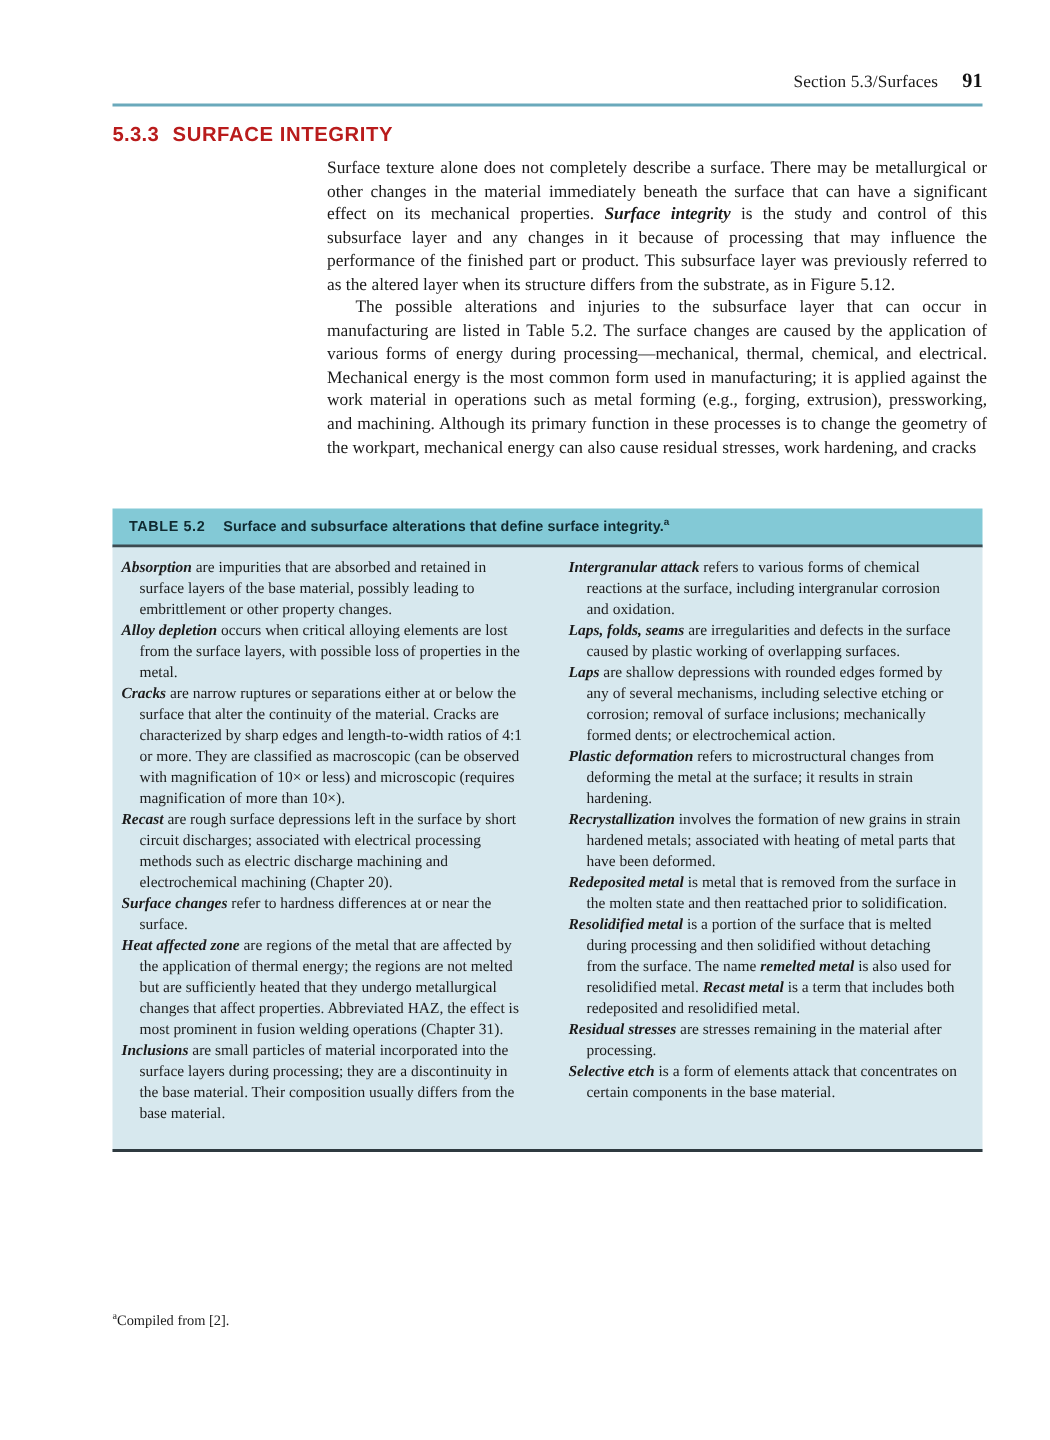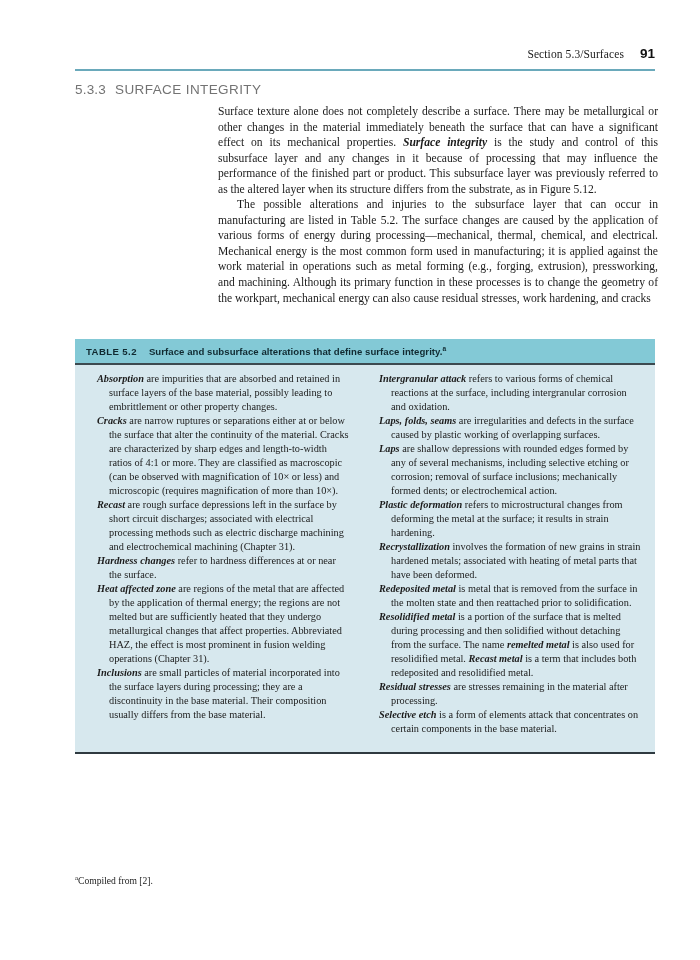--- a/index.html
+++ b/index.html
@@ -29,41 +29,41 @@
     text-align: center;
   }
   .page-header .rh-text {
     font-size: 11.5px;
     letter-spacing: 0.1px;
     color: #1b1b1b;
   }
   .page-header .folio {
     font-size: 13.5px;
     font-weight: bold;
-    font-family: Liberation Sans, sans-serif;
+    font-family: Liberation Serif, serif;
     color: #111;
   }
   .header-rule {
     position: absolute;
     left: 75px;
     top: 69px;
     width: 580px;
     height: 2px;
     background: #6aa9bb;
   }
 
   
   .section-heading {
     position: absolute;
     left: 75px;
     top: 82px;
     font-family: "Liberation Sans", sans-serif;
-    font-weight: normal;
+    font-weight: bold;
     font-size: 13.5px;
-    color: #737373;
+    color: #b91c1c;
     letter-spacing: 0.2px;
   }
   .section-heading .num { margin-right: 9px; }
   .section-heading .title { letter-spacing: 0.4px; }
 
   
   .body-block {
     position: absolute;
     left: 218px;
     top: 104px;
@@ -104,21 +104,21 @@
     background: #d7e8ee;
     display: flex;
     padding: 7px 0 16px 0;
     border-bottom: 2.5px solid #2f3a40;
   }
   .table-col {
     width: 50%;
     box-sizing: border-box;
     padding: 0 12px 0 12px;
   }
-  .table-col.left  { padding-left: 22px;  padding-right: 14px; }
+  .table-col.left  { padding-left: 6px;  padding-right: 14px; }
   .table-col.right { padding-left: 14px;  padding-right: 14px; }
 
   .entry {
     margin: 0 0 0 0;
     font-size: 10.3px;
     line-height: 14.0px;
     text-indent: -12px;
     padding-left: 12px;
   }
   .entry .term {
@@ -161,23 +161,24 @@
 <div class="table-wrap">
 
   <div class="table-caption">
     <span class="tnum">TABLE 5.2</span><span>Surface and subsurface alterations that define surface integrity.</span><sup>a</sup>
   </div>
 
   <div class="table-body">
 
     <div class="table-col left">
       <p class="entry"><span class="term">Absorption</span><span> are impurities that are absorbed and retained in surface layers of the base material, possibly leading to embrittlement or other property changes.</span></p>
+      <p class="entry"><span class="term">Alloy depletion</span><span> occurs when critical alloying elements are lost from the surface layers, with possible loss of properties in the metal.</span></p>
       <p class="entry"><span class="term">Cracks</span><span> are narrow ruptures or separations either at or below the surface that alter the continuity of the material. Cracks are characterized by sharp edges and length-to-width ratios of 4:1 or more. They are classified as macroscopic (can be observed with magnification of 10× or less) and microscopic (requires magnification of more than 10×).</span></p>
-      <p class="entry"><span class="term">Recast</span><span> are rough surface depressions left in the surface by short circuit discharges; associated with electrical processing methods such as electric discharge machining and electrochemical machining (Chapter 31).</span></p>
-      <p class="entry"><span class="term">Hardness changes</span><span> refer to hardness differences at or near the surface.</span></p>
+      <p class="entry"><span class="term">Recast</span><span> are rough surface depressions left in the surface by short circuit discharges; associated with electrical processing methods such as electric discharge machining and electrochemical machining (Chapter 20).</span></p>
+      <p class="entry"><span class="term">Surface changes</span><span> refer to hardness differences at or near the surface.</span></p>
       <p class="entry"><span class="term">Heat affected zone</span><span> are regions of the metal that are affected by the application of thermal energy; the regions are not melted but are sufficiently heated that they undergo metallurgical changes that affect properties. Abbreviated HAZ, the effect is most prominent in fusion welding operations (Chapter 31).</span></p>
       <p class="entry"><span class="term">Inclusions</span><span> are small particles of material incorporated into the surface layers during processing; they are a discontinuity in the base material. Their composition usually differs from the base material.</span></p>
     </div>
 
     <div class="table-col right">
       <p class="entry"><span class="term">Intergranular attack</span><span> refers to various forms of chemical reactions at the surface, including intergranular corrosion and oxidation.</span></p>
       <p class="entry"><span class="term">Laps, folds, seams</span><span> are irregularities and defects in the surface caused by plastic working of overlapping surfaces.</span></p>
       <p class="entry"><span class="term">Laps</span><span> are shallow depressions with rounded edges formed by any of several mechanisms, including selective etching or corrosion; removal of surface inclusions; mechanically formed dents; or electrochemical action.</span></p>
       <p class="entry"><span class="term">Plastic deformation</span><span> refers to microstructural changes from deforming the metal at the surface; it results in strain hardening.</span></p>
       <p class="entry"><span class="term">Recrystallization</span><span> involves the formation of new grains in strain hardened metals; associated with heating of metal parts that have been deformed.</span></p>

